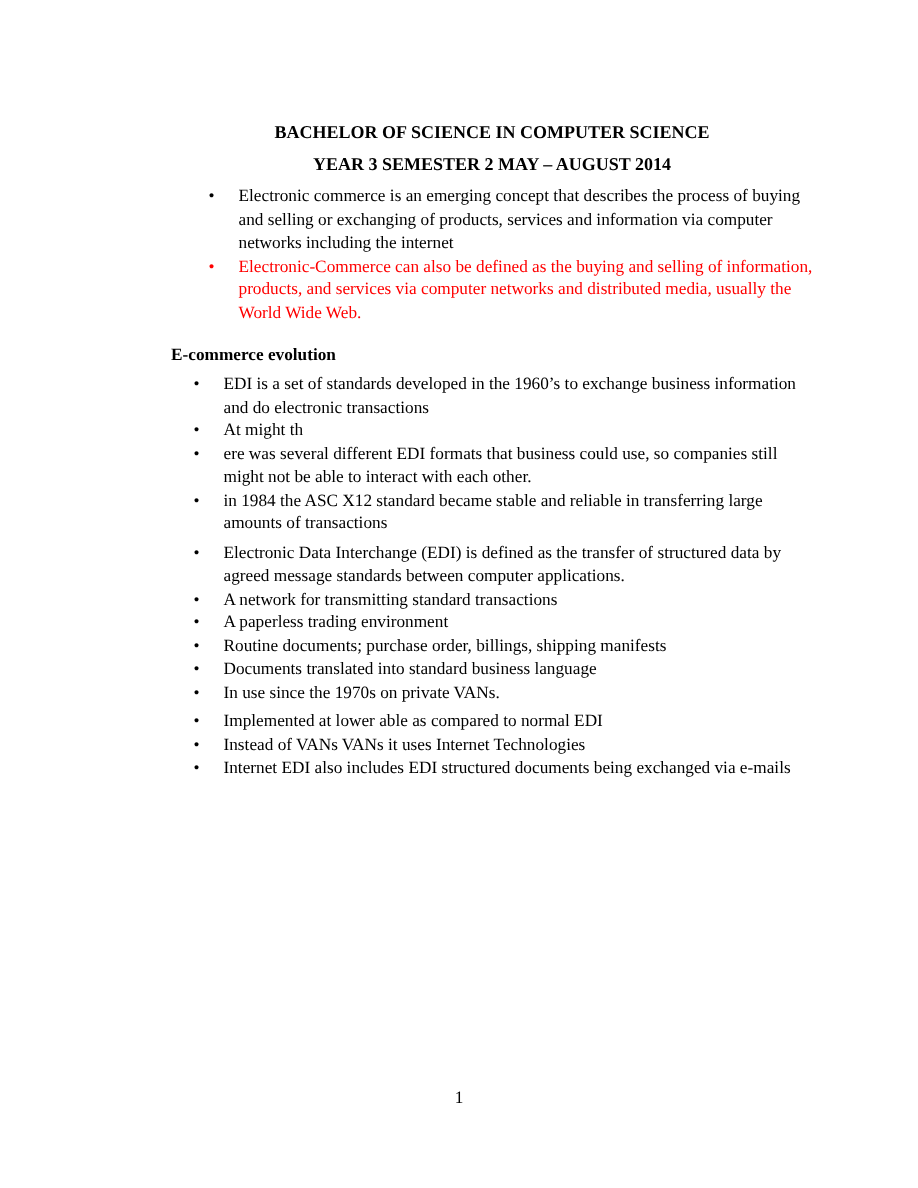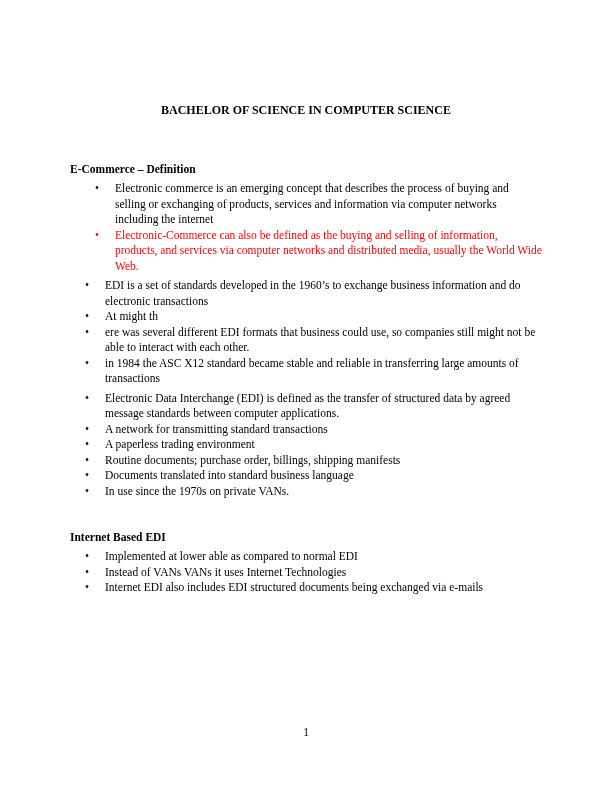--- a/index.html
+++ b/index.html
@@ -12,21 +12,22 @@
     width: 612px;
     height: 792px;
     background: #ffffff;
     font-family: "Liberation Serif", serif;
     font-size: 11.5px;
     color: #000000;
     overflow: hidden;
     box-sizing: border-box;
   }
   .content {
-    padding: 100px 70px 0 70px;
+    padding: 78px 70px 0 70px;
+    margin-left: 44px;
   }
   .doc-header {
     text-align: center;
     font-weight: bold;
     font-size: 12px;
   }
   .doc-header .title-line {
     line-height: 21px;
   }
   .section-heading {
@@ -82,35 +83,36 @@
   }
 </style>
 </head>
 <body>
 
 <div class="page">
   <div class="content">
 
     <div class="doc-header">
       <div class="title-line">BACHELOR OF SCIENCE IN COMPUTER SCIENCE</div>
+      <div class="title-line">YEAR 3 SEMESTER 2 MAY – AUGUST 2014</div>
     </div>
 
-    <div class="section-heading h-definition">E-Commerce – Definition</div>
 
     <div class="bullet-list indent-1">
       <div class="bullet-item">
         <span class="bullet-marker">•</span>
         <span class="bullet-text">Electronic commerce is an emerging concept that describes the process of buying and selling or exchanging of products, services and information via computer networks including the internet</span>
       </div>
       <div class="bullet-item red">
         <span class="bullet-marker">•</span>
         <span class="bullet-text">Electronic-Commerce can also be defined as the buying and selling of information, products, and services via computer networks and distributed media, usually the World Wide Web.</span>
       </div>
     </div>
 
+    <div class="section-heading h-evolution">E-commerce evolution</div>
 
 
     <div class="bullet-list indent-2">
       <div class="bullet-item">
         <span class="bullet-marker">•</span>
         <span class="bullet-text">EDI is a set of standards developed in the 1960’s to exchange business information and do electronic transactions</span>
       </div>
       <div class="bullet-item">
         <span class="bullet-marker">•</span>
         <span class="bullet-text">At might th</span>
@@ -146,21 +148,20 @@
       <div class="bullet-item">
         <span class="bullet-marker">•</span>
         <span class="bullet-text">Documents translated into standard business language</span>
       </div>
       <div class="bullet-item">
         <span class="bullet-marker">•</span>
         <span class="bullet-text">In use since the 1970s on private VANs.</span>
       </div>
     </div>
 
-    <div class="section-heading h-internet-edi">Internet Based EDI</div>
 
     <div class="bullet-list indent-2">
       <div class="bullet-item">
         <span class="bullet-marker">•</span>
         <span class="bullet-text">Implemented at lower able as compared to normal EDI</span>
       </div>
       <div class="bullet-item">
         <span class="bullet-marker">•</span>
         <span class="bullet-text">Instead of VANs VANs it uses Internet Technologies</span>
       </div>

